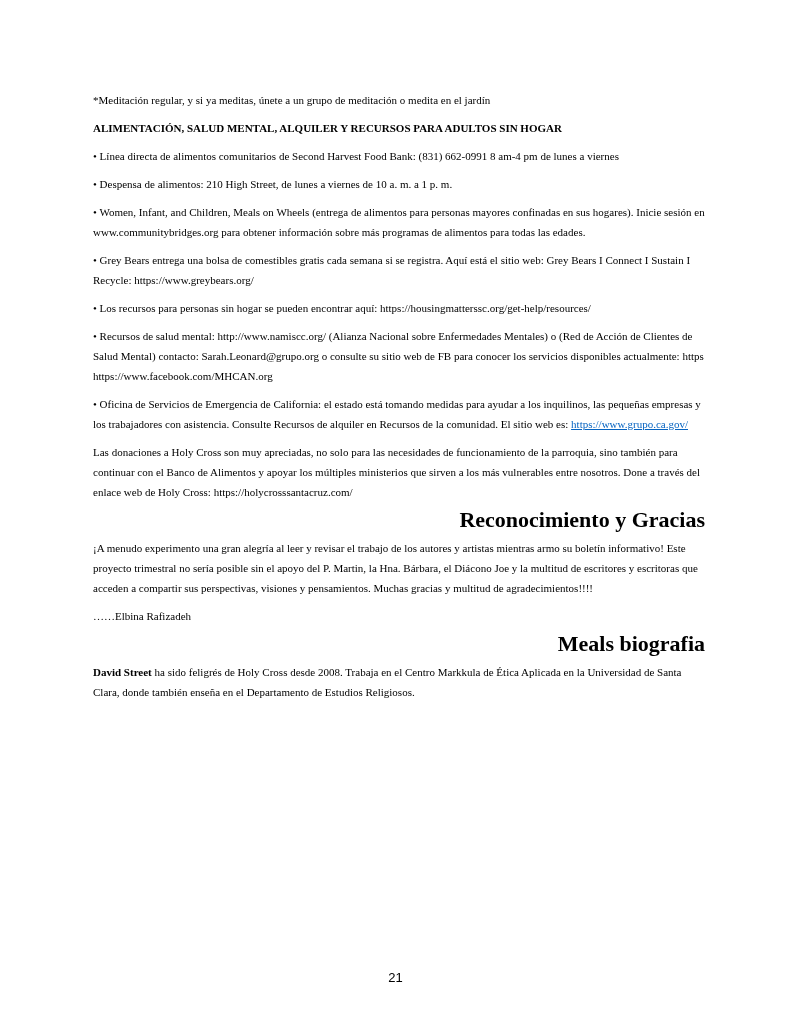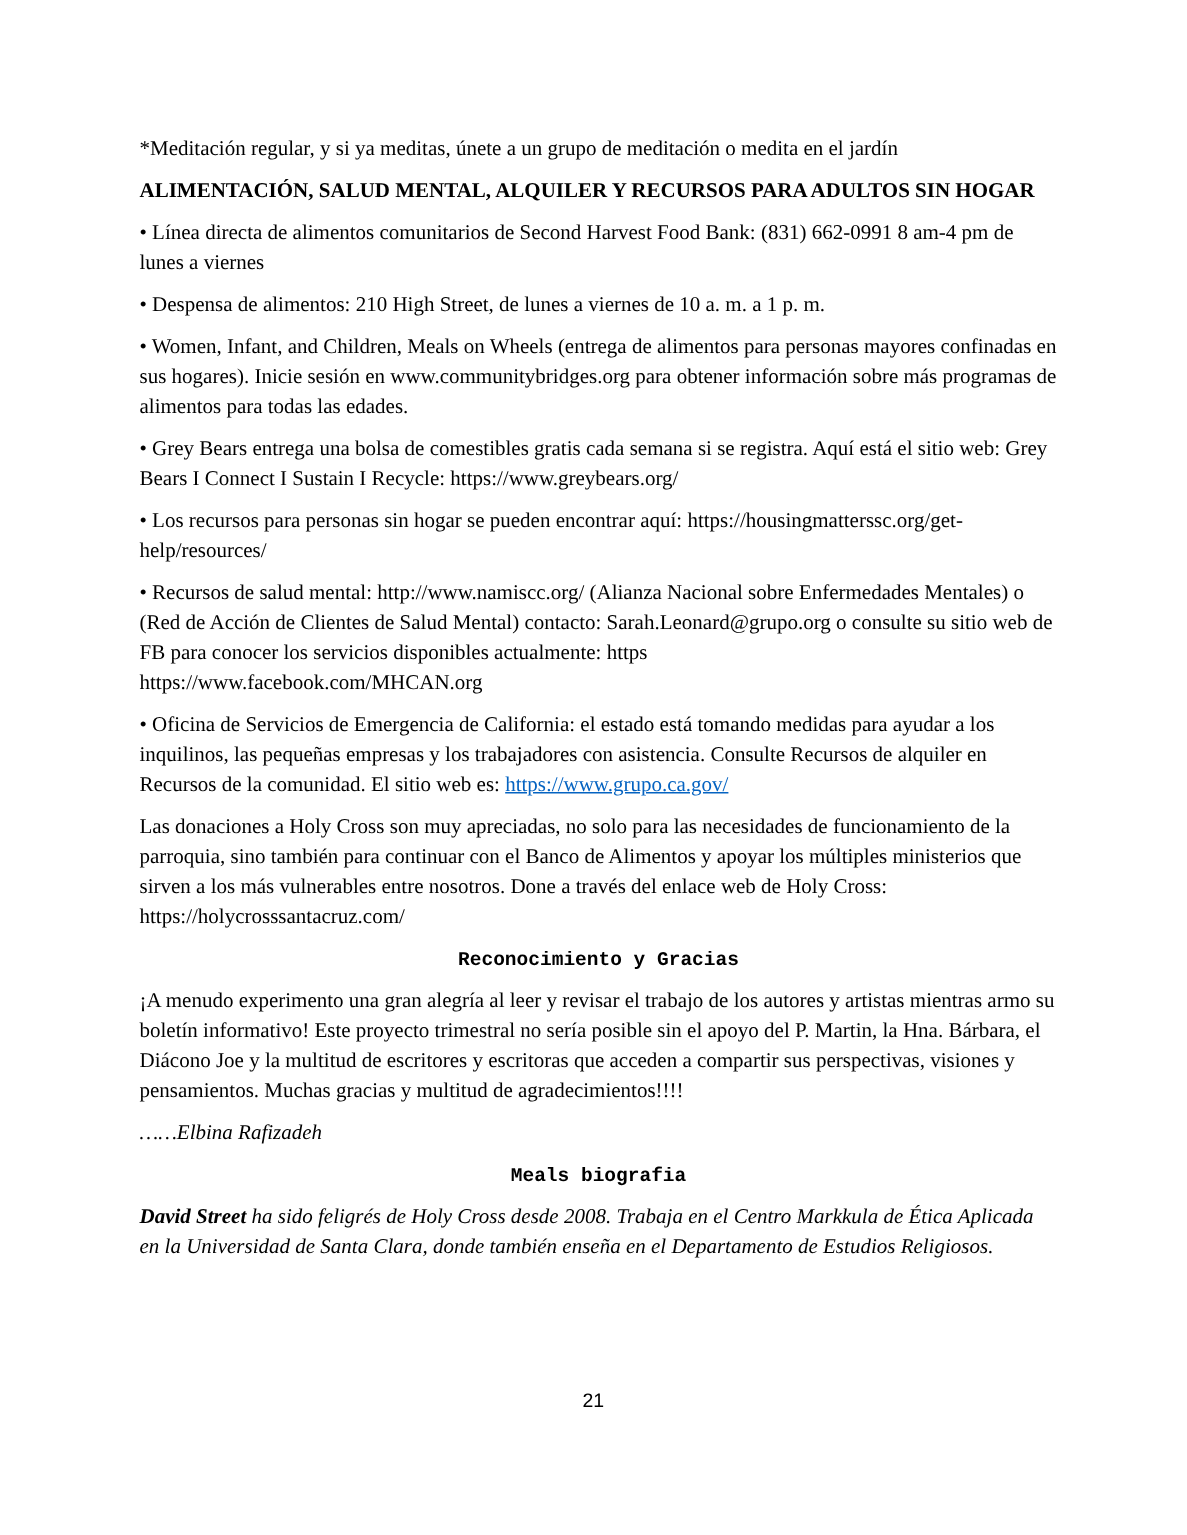--- a/index.html
+++ b/index.html
@@ -17,49 +17,47 @@
   .content {
     position: absolute;
     left: 93px;
     top: 90px;
     width: 612px;
     color: #000000;
   }
   p.para {
     margin: 0 0 8px 0;
     font-family: "Liberation Serif", serif;
-    font-size: 14px;
+    font-size: 11px;
     line-height: 20px;
     color: #000000;
   }
   p.para.heading-left {
     font-weight: 700;
   }
   p.para.heading-center {
     font-weight: 700;
-    text-align: center;
-    font-size: 13px;
-    font-family: Liberation Mono, monospace;
+    text-align: right;
+    font-size: 22px;
   }
   p.para.italic {
-    font-style: italic;
   }
   span.bold {
     font-weight: 700;
   }
   a.doc-link {
     color: var(--link-color, #0563C1);
     text-decoration: underline;
     cursor: pointer;
   }
   .page-number {
     position: absolute;
     left: 0;
     right: 0;
-    top: 926px;
+    top: 970px;
     text-align: center;
     font-family: "Liberation Sans", sans-serif;
     font-size: 13px;
     color: #000000;
   }
 </style>
 </head>
 <body style="background: rgb(255, 255, 255);">
 
 <div class="page">

